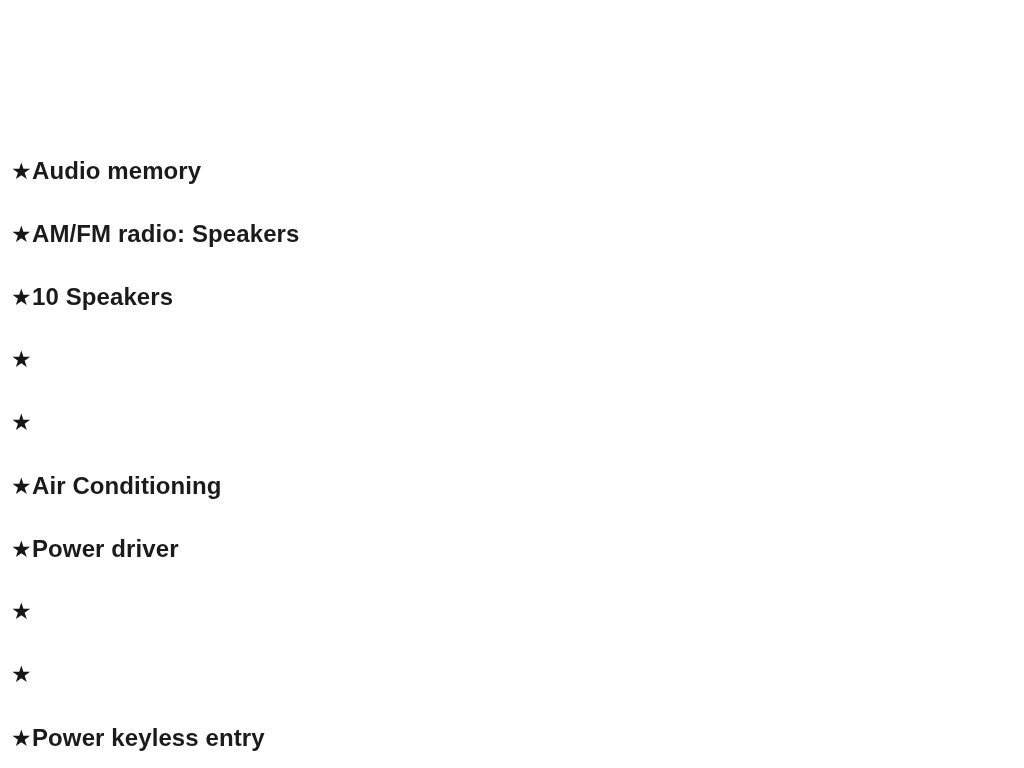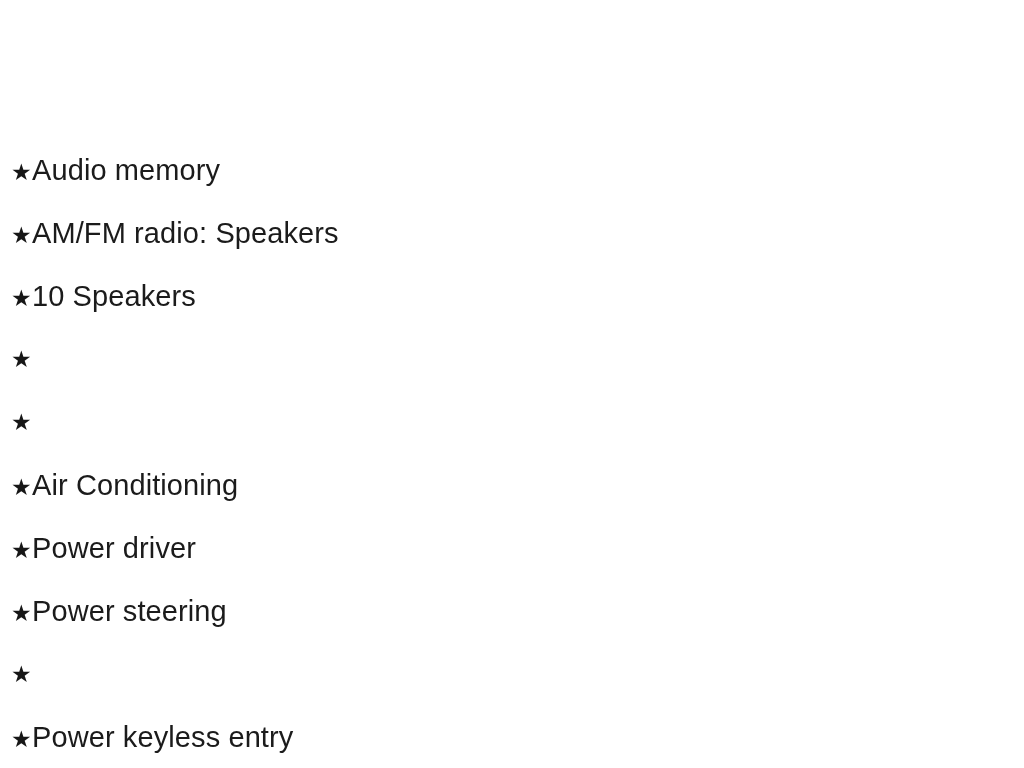--- a/index.html
+++ b/index.html
@@ -52,25 +52,25 @@
     box-sizing: border-box;
     font-size: 23px;
     line-height: 63px;
     color: #161616;
     text-align: left;
     letter-spacing: 0;
   }
 
   .feature-label {
     display: inline-block;
-    font-size: 29px;
+    font-size: 24px;
     line-height: 63px;
     color: #1b1b1b;
     letter-spacing: 0.1px;
-    font-weight: 400;
+    font-weight: 700;
     -webkit-font-smoothing: antialiased;
   }
 </style>
 </head>
 <body>
 
 <div class="page">
 
   <ul class="feature-list">
 
@@ -102,21 +102,20 @@
       <span class="feature-label">Air Conditioning</span>
     </li>
 
     <li class="feature-item">
       <span class="bullet-star">★</span>
       <span class="feature-label">Power driver</span>
     </li>
 
     <li class="feature-item">
       <span class="bullet-star">★</span>
-      <span class="feature-label">Power steering</span>
     </li>
 
     <li class="feature-item">
       <span class="bullet-star">★</span>
     </li>
 
     <li class="feature-item">
       <span class="bullet-star">★</span>
       <span class="feature-label">Power keyless entry</span>
     </li>

